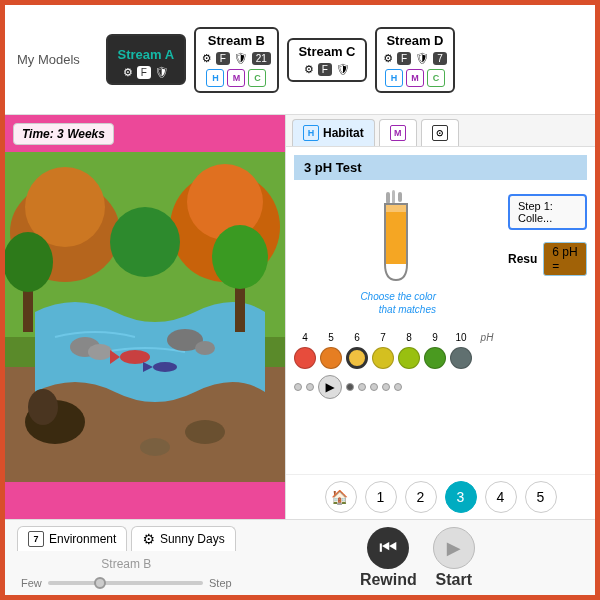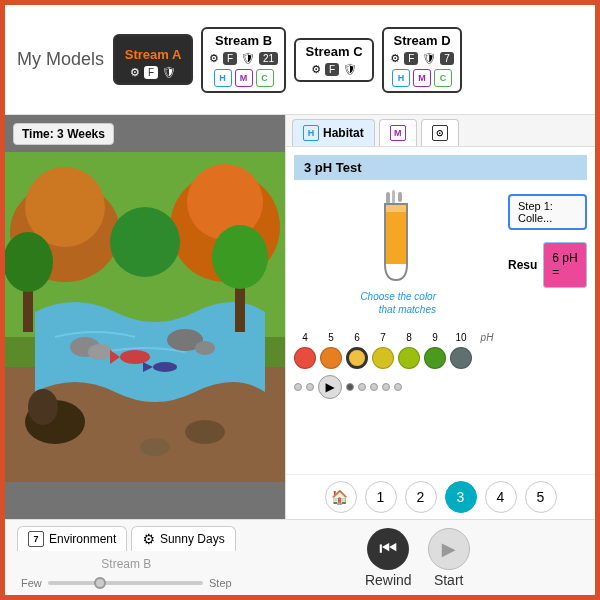--- a/index.html
+++ b/index.html
@@ -25,23 +25,23 @@
       display: flex;
       align-items: center;
       padding: 8px 12px;
       background: #fff;
       border-bottom: 1px solid #ddd;
       gap: 8px;
       min-height: 110px;
     }
 
     .my-models-label {
-      font-size: 18px;
+      font-size: 13px;
       color: #555;
-      margin-right: 1px;
+      margin-right: 18px;
       white-space: nowrap;
     }
 
     .stream-card {
       border: 2px solid #333;
       border-radius: 6px;
       padding: 4px 6px;
       min-width: 80px;
       background: #fff;
       cursor: pointer;
@@ -53,21 +53,21 @@
     }
 
     .stream-card .card-title {
       font-weight: bold;
       font-size: 13px;
       text-align: center;
       margin-bottom: 4px;
     }
 
     .stream-card.active .card-title {
-      color: #f97316;
+      color: #14b8a6;
       margin-top: 7px;
     }
 
     .card-icons-row {
       display: flex;
       align-items: center;
       justify-content: center;
       gap: 4px;
       font-size: 11px;
     }
@@ -114,22 +114,23 @@
       display: flex;
       flex: 1;
       overflow: hidden;
     }
 
     
     .stream-view {
       width: 280px;
       min-width: 280px;
       position: relative;
-      background: #737373;
+      background: #ec4899;
       overflow: hidden;
+      font-style: italic;
     }
 
     .time-badge {
       position: absolute;
       top: 8px;
       left: 8px;
       background: rgba(255,255,255,0.9);
       border: 1px solid #ccc;
       border-radius: 4px;
       padding: 3px 8px;
@@ -344,24 +345,24 @@
       gap: 6px;
       margin-top: 6px;
     }
 
     .result-label {
       font-size: 12px;
       font-weight: bold;
     }
 
     .result-value {
-      background: #ec4899;
+      background: #a16207;
       border: 1px solid #90c8e8;
       border-radius: 3px;
-      padding: 8px 8px;
+      padding: 2px 8px;
       font-size: 12px;
     }
 
     
     .bottom-bar {
       border-top: 1px solid #ddd;
       background: #f8f8f8;
       padding: 6px 12px;
       display: flex;
       align-items: center;
@@ -501,22 +502,22 @@
       background: #ddd;
       border: 1px solid #bbb;
       display: flex;
       align-items: center;
       justify-content: center;
       color: #999;
       font-size: 18px;
     }
 
     .btn-label {
-      font-size: 14px;
-      font-weight: normal;
+      font-size: 16px;
+      font-weight: bold;
       color: #333;
     }
   </style>
 </head>
 <body>
 
 <div class="outer-border">
 
   <div class="top-bar">
     <span class="my-models-label">My Models</span>

